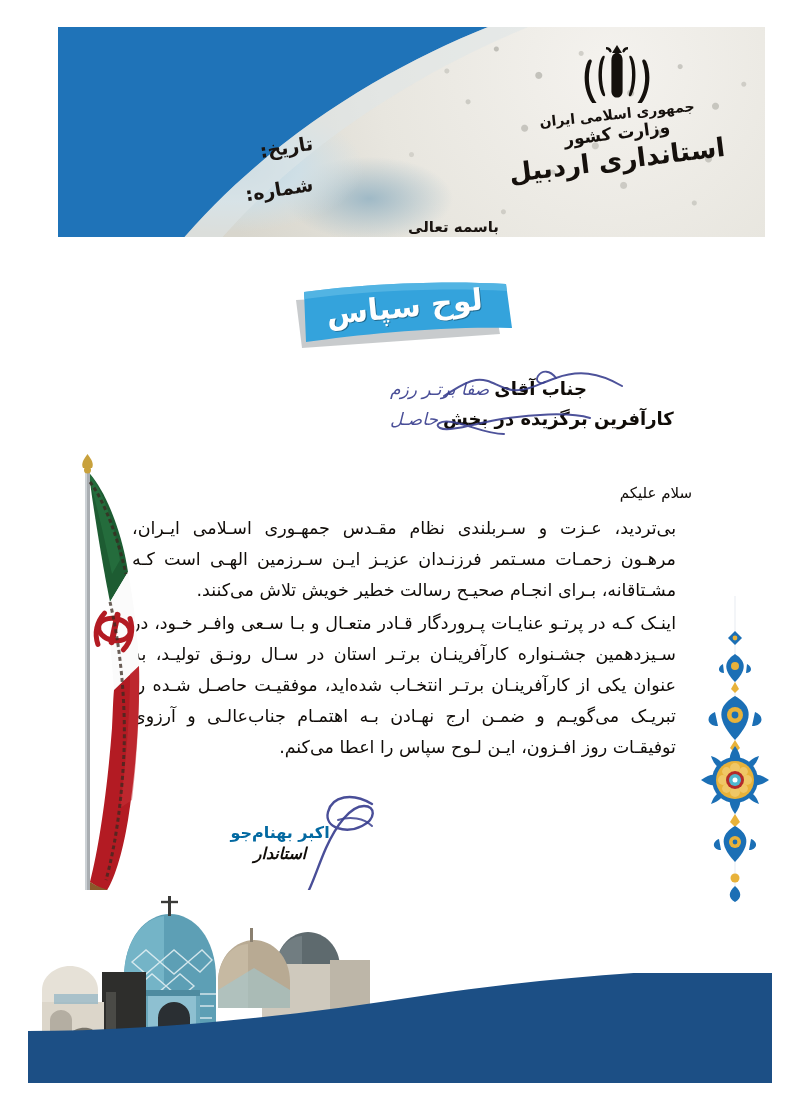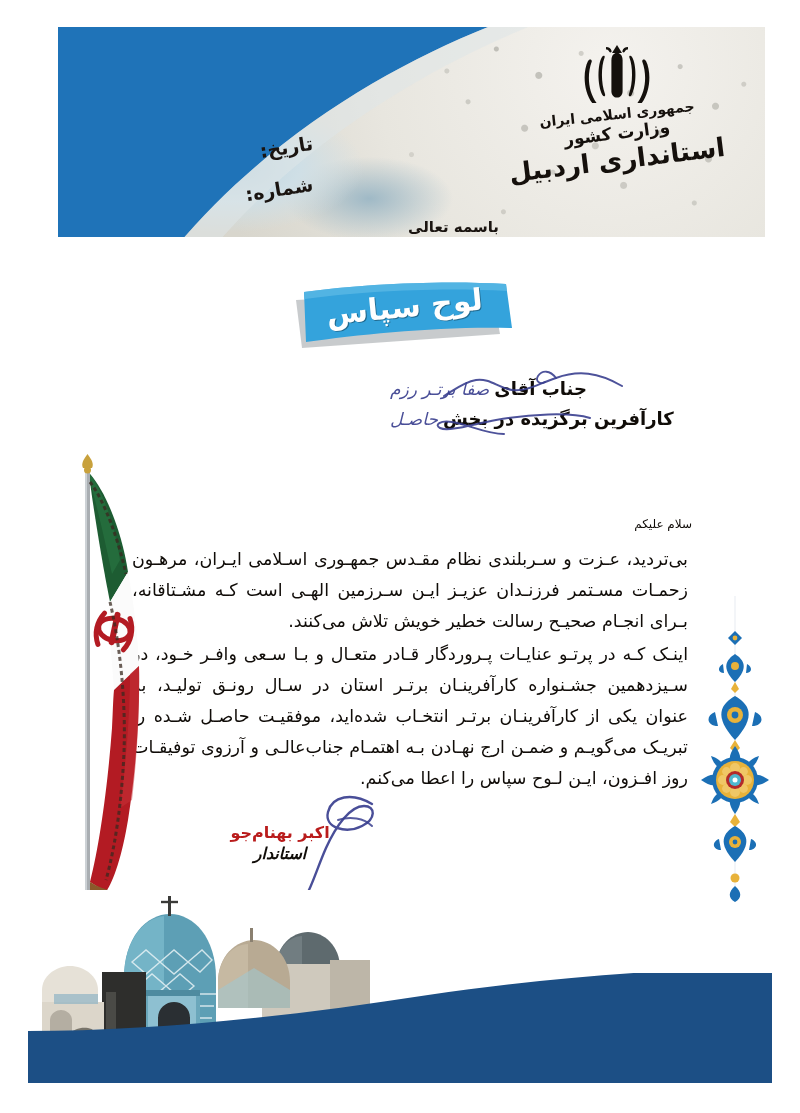--- a/index.html
+++ b/index.html
@@ -192,40 +192,39 @@
     width: 560px;
     direction: rtl;
     text-align: justify;
     text-align-last: right;
     color: #100c08;
     font-size: 17.5px;
     line-height: 31px;
   }
   .greeting {
     text-align: right;
-    font-size: 12px;
+    font-size: 15px;
     margin-bottom: 4px;
-    margin-top: 31px;
-  }
-  .para { margin: 0 4px 2px 0; }
+  }
+  .para { margin: 0 16px 2px 0; }
 
   
   .signature {
     position: absolute;
     right: 440px;
     top: 822px;
     width: 160px;
     text-align: center;
     direction: rtl;
     line-height: 21px;
   }
   .sig-name {
     font-size: 16px;
     font-weight: 700;
-    color: #b91c1c;
+    color: #0369a1;
   }
   .sig-role {
     font-size: 16px;
     font-weight: 700;
     color: #100c08;
     letter-spacing: 1px;
     font-style: italic;
   }
 
   

